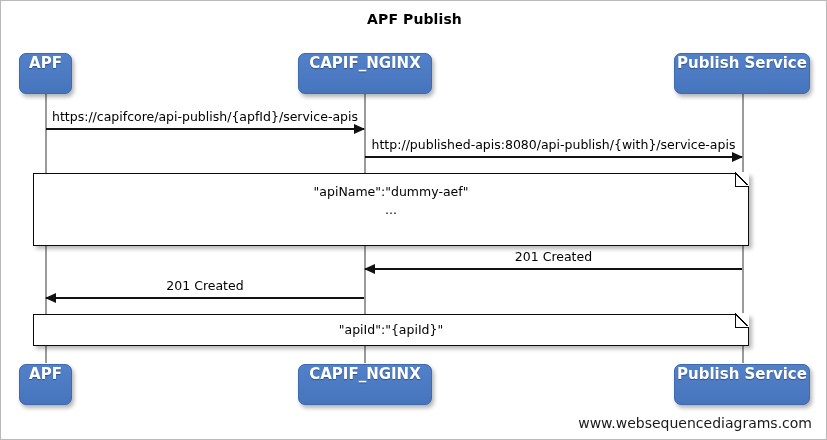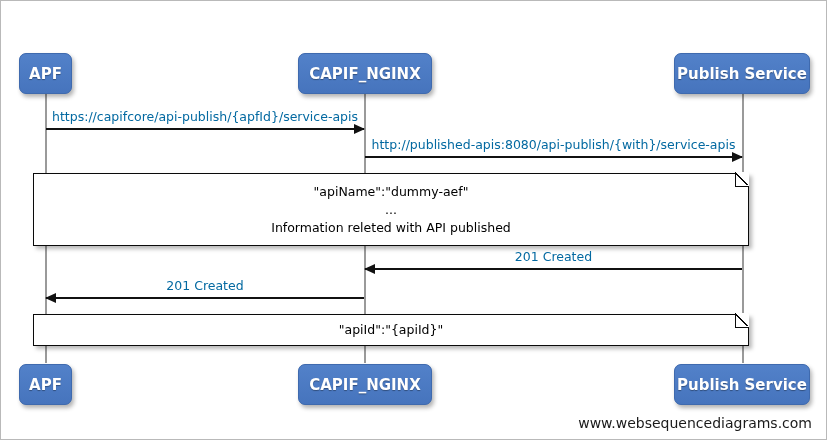--- a/index.html
+++ b/index.html
@@ -55,21 +55,20 @@
     position: absolute;
     background: #4c7ac4;
     background-image: linear-gradient(#5281c9, #4674bd);
     border: 1px solid #3f6aae;
     border-radius: 7px;
     box-shadow: 2px 3px 4px rgba(0,0,0,0.30);
     color: #ffffff;
     font-size: 15px;
     font-weight: bold;
     display: flex;
-    align-items: center;
     justify-content: center;
     box-sizing: border-box;
     text-shadow: 0 1px 1px rgba(0,0,0,0.35);
     white-space: nowrap;
   }
 
   
   .message {
     position: absolute;
     height: 0;
@@ -97,21 +96,21 @@
   .message.to-left .head {
     left: -1px;
     border-right: 11px solid #111111;
   }
   .message .label {
     position: absolute;
     bottom: 4px;
     width: 100%;
     text-align: center;
     font-size: 12.5px;
-    color: #0369a1;
+    color: #000000;
     white-space: nowrap;
   }
 
   
   .note {
     position: absolute;
     background: #ffffff;
     border: 1px solid #0a0a0a;
     box-shadow: 3px 3px 4px rgba(0,0,0,0.28);
     box-sizing: border-box;
@@ -142,20 +141,21 @@
     width: 13px;
     height: 13px;
     background: linear-gradient(to bottom left, #ffffff 0 49%, #0a0a0a 49% 56%, transparent 56% 100%);
   }
 </style>
 </head>
 <body>
 
 <div id="canvas">
 
+  <div class="diagram-title">APF Publish</div>
 
   <div class="lifeline" style="left:44px;  top:92px;  height:270px;"></div>
   <div class="lifeline" style="left:363px; top:92px;  height:270px;"></div>
   <div class="lifeline" style="left:741px; top:92px;  height:270px;"></div>
 
   <div class="participant" style="left:18px; top:52px; width:53px; height:41px;">
     <span>APF</span>
   </div>
   <div class="participant" style="left:297px; top:52px; width:134px; height:41px;">
     <span>CAPIF_NGINX</span>
@@ -173,21 +173,20 @@
   <div class="message to-right" style="left:364px; top:155px; width:377px;">
     <div class="line"></div>
     <div class="head"></div>
     <div class="label">http://published-apis:8080/api-publish/{with}/service-apis</div>
   </div>
 
   <div class="note" style="left:32px; top:172px; width:716px; height:73px;">
     <div class="fold"></div>
     <div class="note-line">"apiName":"dummy-aef"</div>
     <div class="note-line">...</div>
-    <div class="note-line">Information releted with API published</div>
   </div>
 
   <div class="message to-left" style="left:364px; top:267px; width:377px;">
     <div class="line"></div>
     <div class="head"></div>
     <div class="label">201 Created</div>
   </div>
 
   <div class="message to-left" style="left:45px; top:296px; width:318px;">
     <div class="line"></div>

